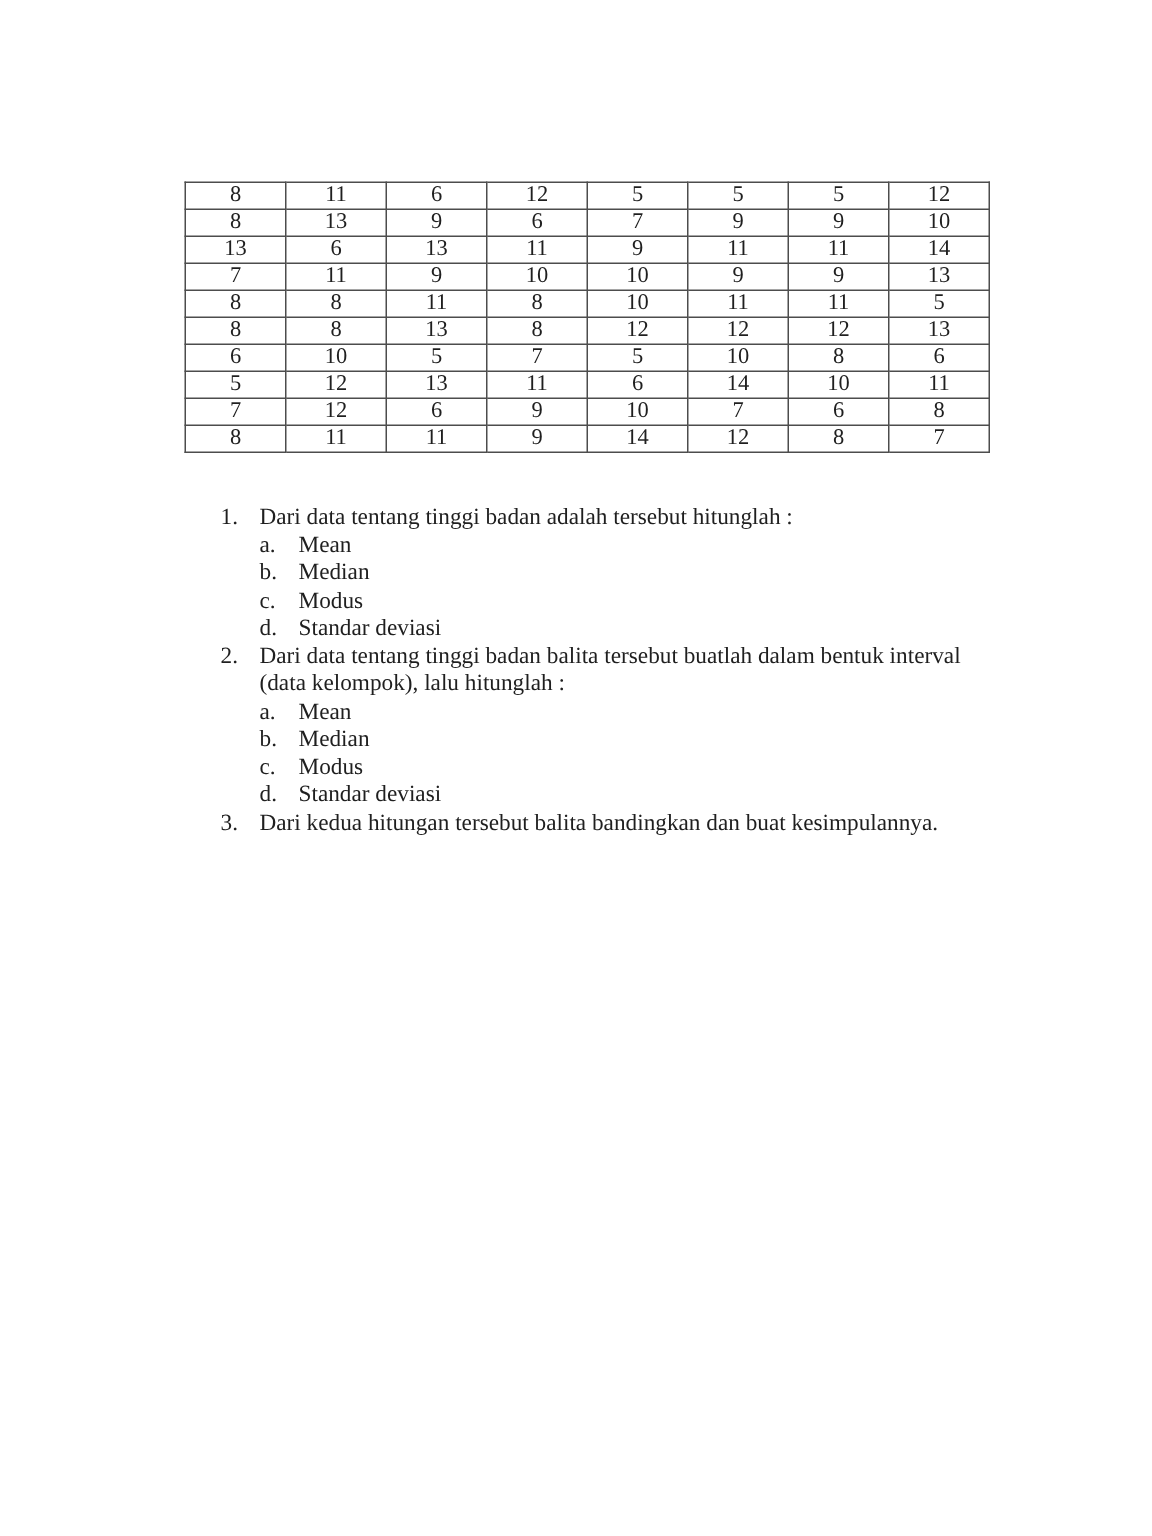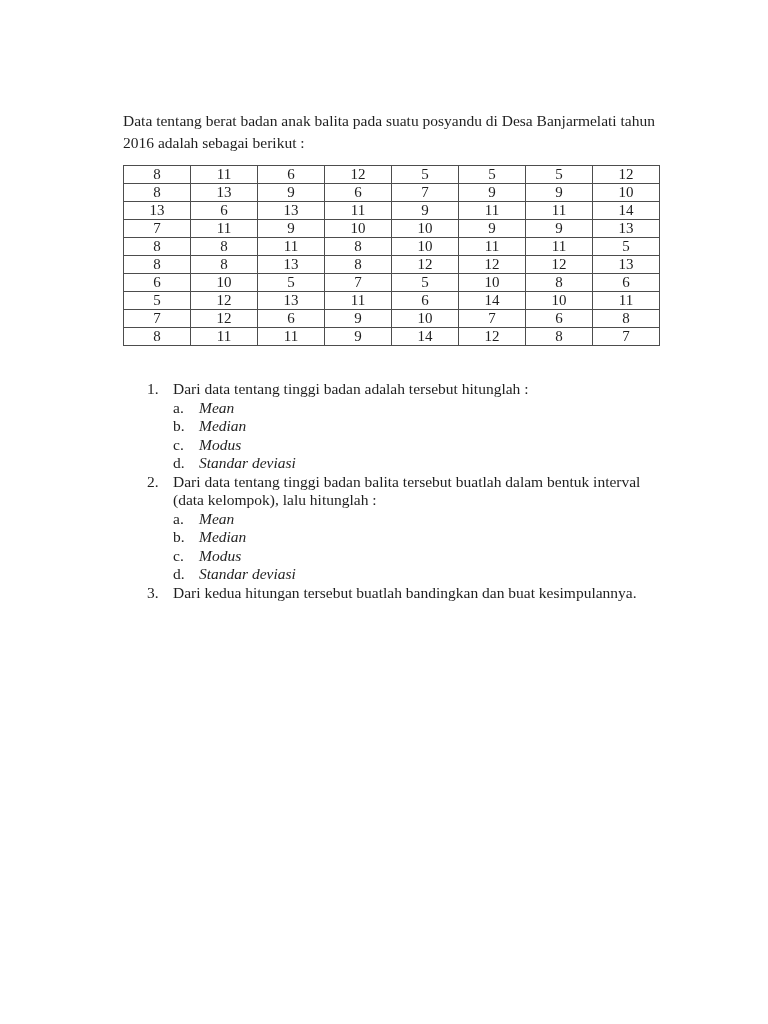--- a/index.html
+++ b/index.html
@@ -67,30 +67,28 @@
   .sub-row {
     display: flex;
     align-items: flex-start;
     margin-left: 50px;
   }
   .sub-letter {
     flex: 0 0 26px;
   }
   .sub-text {
     flex: 1;
-    font-style: italic;
   }
 </style>
 </head>
 <body>
 
 <div class="page">
   <div class="content">
 
-    <p class="intro">Data tentang berat badan anak balita pada suatu posyandu di Desa Banjarmelati tahun 2016 adalah sebagai berikut :</p>
 
 
     <table class="weights">
       <tbody>
           <tr>
             <td>8</td>
             <td>11</td>
             <td>6</td>
             <td>12</td>
             <td>5</td>
@@ -227,18 +225,18 @@
         <div class="sub-row">
           <span class="sub-letter">c.</span>
           <span class="sub-text">Modus</span>
         </div>
         <div class="sub-row">
           <span class="sub-letter">d.</span>
           <span class="sub-text">Standar deviasi</span>
         </div>
         <div class="q-row">
           <span class="q-num">3.</span>
-          <span class="q-text">Dari kedua hitungan tersebut buatlah bandingkan dan buat kesimpulannya.</span>
+          <span class="q-text">Dari kedua hitungan tersebut balita bandingkan dan buat kesimpulannya.</span>
         </div>
       </div>
 
   </div>
 </div>
 
 </body></html>

